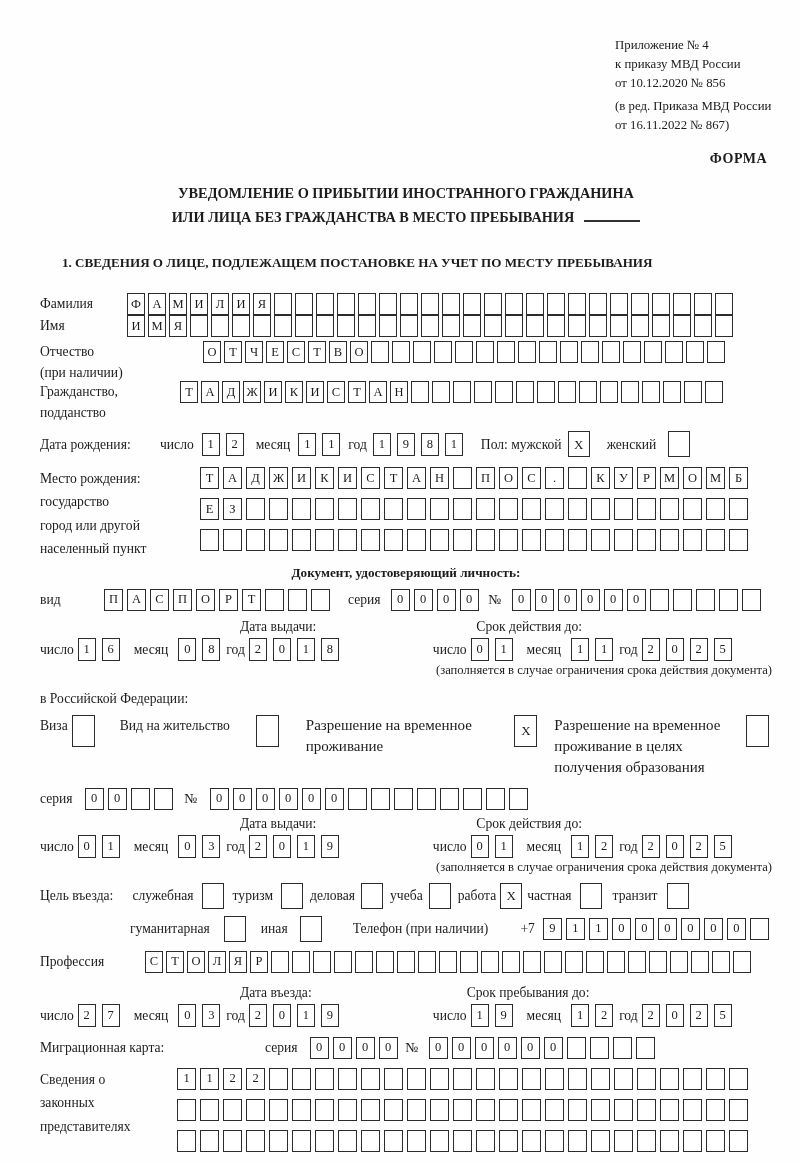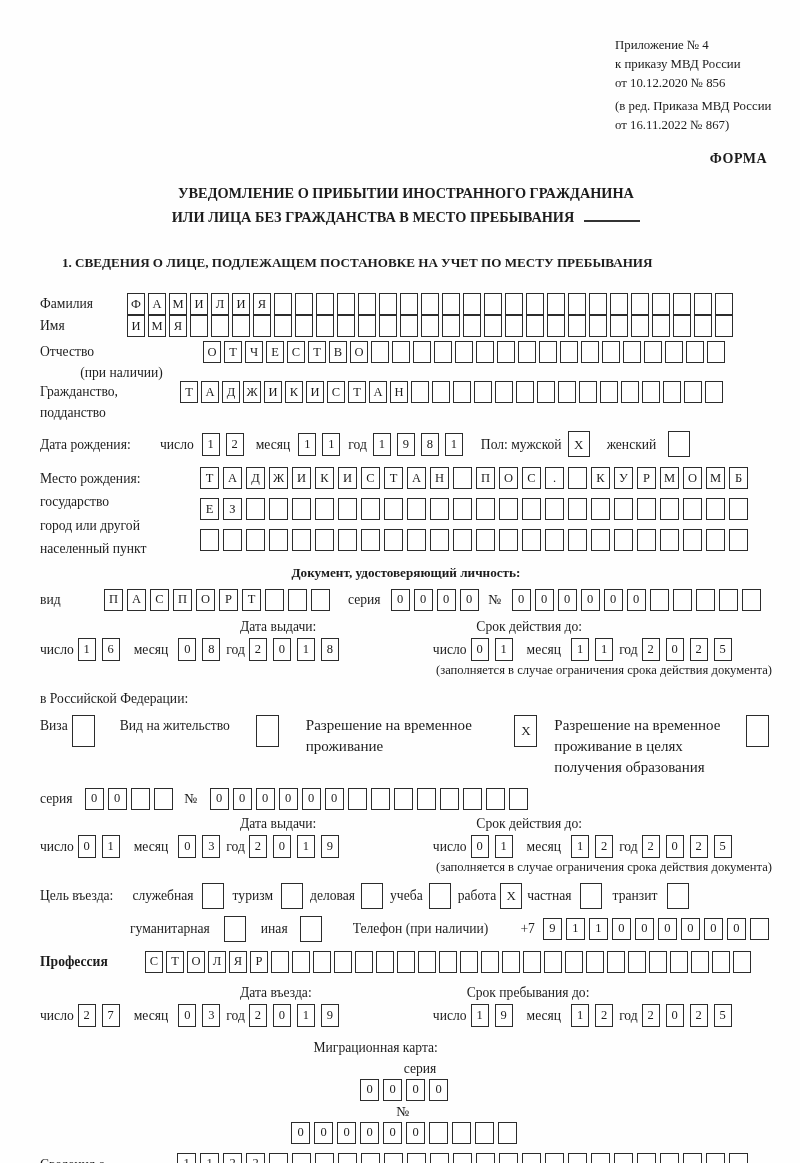--- a/index.html
+++ b/index.html
@@ -124,21 +124,21 @@
         <span class="cell"></span>
         <span class="cell"></span>
         <span class="cell"></span>
         <span class="cell"></span>
       </span>
   </div>
 
   <div class="row">
     <span class="lbl" style="width:163px;">
       <span style="display:block;">Отчество</span>
-      <span style="display:block;text-align:center;">(при наличии)</span>
+      <span style="display:block;">(при наличии)</span>
     </span>
     <span class="cells">
         <span class="cell">О</span>
         <span class="cell">Т</span>
         <span class="cell">Ч</span>
         <span class="cell">Е</span>
         <span class="cell">С</span>
         <span class="cell">Т</span>
         <span class="cell">В</span>
         <span class="cell">О</span>
@@ -546,21 +546,21 @@
         <span class="cell">0</span>
         <span class="cell">0</span>
         <span class="cell">0</span>
         <span class="cell">0</span>
         <span class="cell">0</span>
         <span class="cell"></span>
       </span>
   </div>
 
   <div class="row" style="margin-top:9px;align-items:center;">
-    <span class="lbl" style="width:105px;font-weight:bold;">Профессия</span>
+    <span class="lbl" style="width:105px;">Профессия</span>
     <span class="cells">
         <span class="cell">С</span>
         <span class="cell">Т</span>
         <span class="cell">О</span>
         <span class="cell">Л</span>
         <span class="cell">Я</span>
         <span class="cell">Р</span>
         <span class="cell"></span>
         <span class="cell"></span>
         <span class="cell"></span>
@@ -621,21 +621,21 @@
       </span>
     <span class="lbl" style="margin-right:4px;">год</span>
     <span class="cells date">
         <span class="cell">2</span>
         <span class="cell">0</span>
         <span class="cell">2</span>
         <span class="cell">5</span>
       </span>
   </div>
 
-  <div class="row" style="margin-top:10px;align-items:center;flex-direction:column;">
+  <div class="row" style="margin-top:10px;align-items:center;">
     <span class="lbl" style="width:185px;">Миграционная карта:</span>
     <span class="lbl" style="margin-left:40px;margin-right:12px;">серия</span>
     <span class="cells wide">
         <span class="cell">0</span>
         <span class="cell">0</span>
         <span class="cell">0</span>
         <span class="cell">0</span>
       </span>
     <span class="lbl" style="margin-left:4px;margin-right:10px;">№</span>
     <span class="cells wide">

